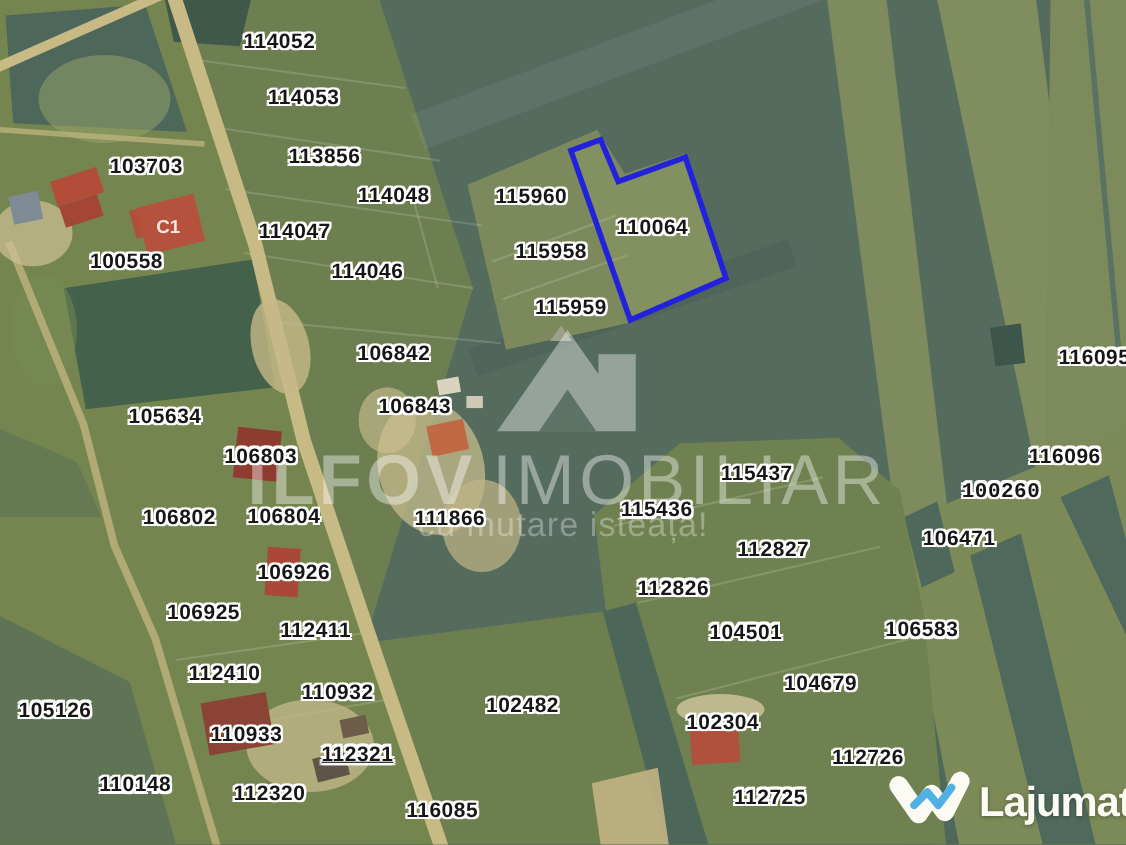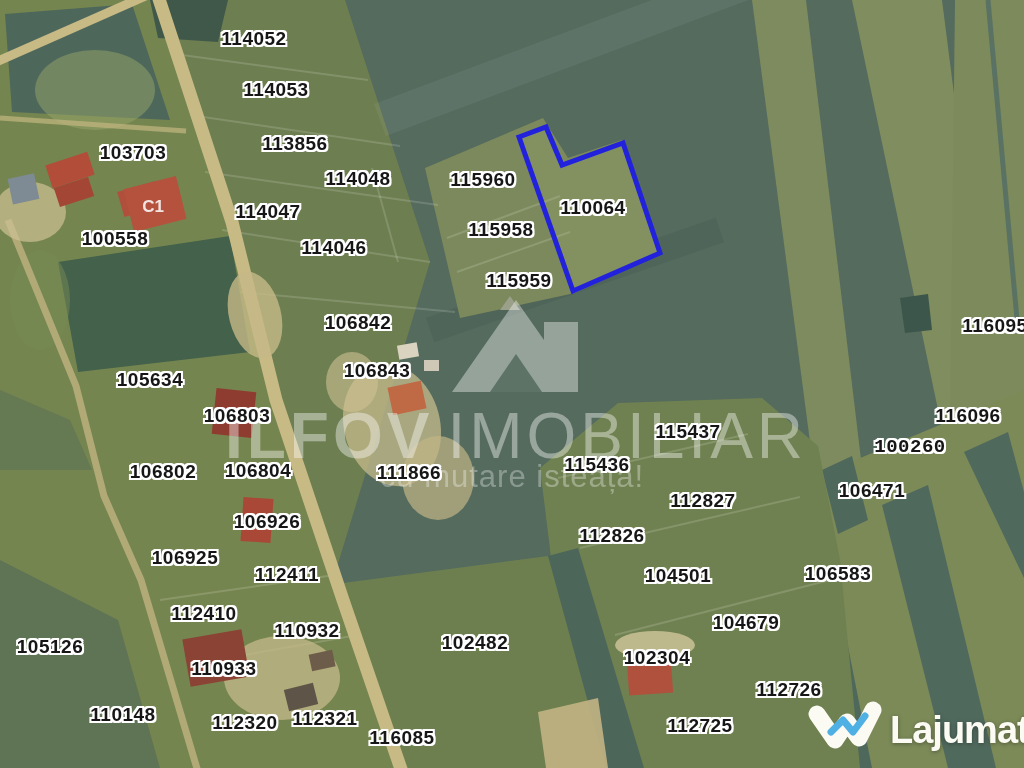--- a/index.html
+++ b/index.html
@@ -170,21 +170,21 @@
       <div class="plabel" style="left: 838px; top: 573px;">106583</div>
       <div class="plabel" style="left: 287px; top: 574px;">112411</div>
       <div class="plabel" style="left: 678px; top: 575px;">104501</div>
       <div class="plabel" style="left: 204px; top: 613px;">112410</div>
       <div class="plabel" style="left: 746px; top: 622px;">104679</div>
       <div class="plabel" style="left: 307px; top: 630px;">110932</div>
       <div class="plabel" style="left: 50px; top: 646px;">105126</div>
       <div class="plabel" style="left: 475px; top: 642px;">102482</div>
       <div class="plabel" style="left: 657px; top: 657px;">102304</div>
       <div class="plabel" style="left: 224px; top: 668px;">110933</div>
-      <div class="plabel" style="left: 325px; top: 718px;">112321</div>
+      <div class="plabel" style="left: 325px; top: 686px; text-decoration: underline;">112321</div>
       <div class="plabel" style="left: 789px; top: 689px;">112726</div>
       <div class="plabel" style="left: 78px; top: 714px; margin-left: 45px;">110148</div>
       <div class="plabel" style="left: 245px; top: 722px;">112320</div>
       <div class="plabel" style="left: 700px; top: 725px;">112725</div>
       <div class="plabel" style="left: 402px; top: 737px;">116085</div>
       <div class="plabel small" style="left: 153px; top: 206px;">C1</div>
     </div>
 
   <div class="logo">
     <svg width="78" height="60" viewBox="0 0 76 60">

